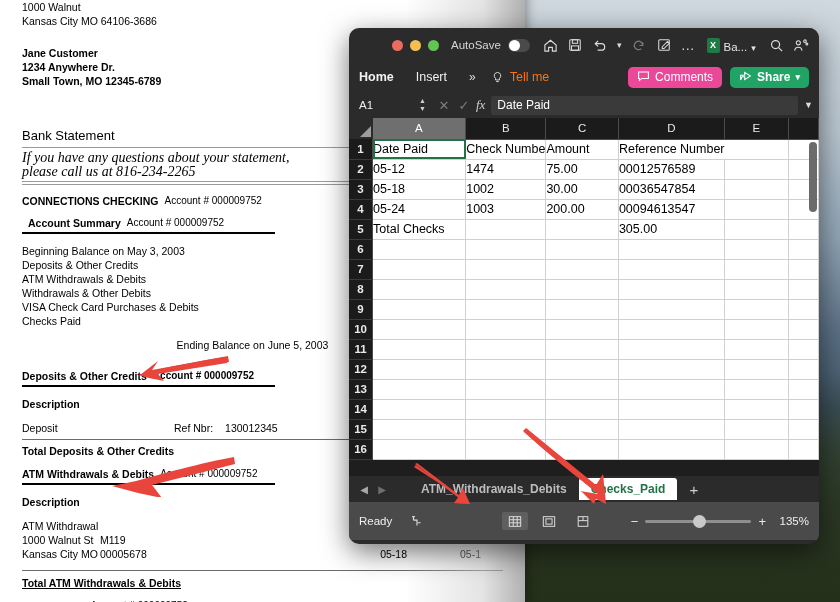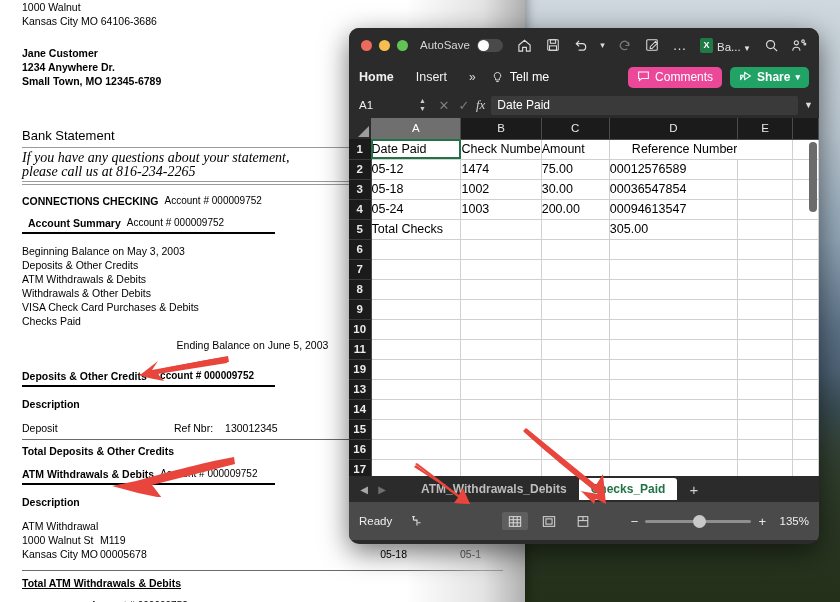--- a/index.html
+++ b/index.html
@@ -55,39 +55,39 @@
   
   #excel {
     position: absolute; left: 349px; top: 28px;
     width: 470px; height: 516px;
     background: #2b2b2b;
     border-radius: 10px;
     box-shadow: 0 8px 28px rgba(0,0,0,.55);
     overflow: hidden;
     color: #e8e8e8;
   }
-  #titlebar { height: 34px; display: flex; align-items: center; padding: 0 8px; background: #2b2b2b; }
+  #titlebar { height: 34px; display: flex; align-items: center; padding: 0 8px; background: #2b2b2b; margin-left: 31px; }
   .traffic { display: flex; gap: 7px; align-items: center; margin-right: 12px; padding-left: 4px; }
   .tl { width: 11px; height: 11px; border-radius: 50%; }
   .tl.r { background: #ed6a5f; } .tl.y { background: #f5bf4f; } .tl.g { background: #61c454; }
   .autosave-label { font-size: 11.5px; color: #d6d6d6; margin-right: 7px; }
   .toggle { width: 26px; height: 13px; border-radius: 7px; background: #4a4a4a; position: relative; }
   .toggle .knob { position: absolute; left: 1px; top: 1px; width: 11px; height: 11px; border-radius: 50%; background: #fff; }
   .tbicon { width: 24px; height: 24px; display:flex; align-items:center; justify-content:center; margin-left: 4px; color: #dcdcdc; }
   .tbicon svg { display:block; }
   .filechip { display: flex; align-items: flex-end; gap: 4px; margin-left: 8px; font-size: 11.5px; color: #e4e4e4; }
   .xlbadge { width: 13px; height: 15px; background: #1f7a45; border-radius: 2px; position: relative; }
   .xlbadge:after { content: "X"; position:absolute; inset:0; color:#fff; font-size: 9px; font-weight: bold;
                    display:flex; align-items:center; justify-content:center; }
 
   #ribbon { height: 30px; display: flex; align-items: center; padding: 0 10px; background: #2b2b2b; }
   .rb-tab { font-size: 12.5px; color: #f0f0f0; margin-right: 22px; font-weight: bold; }
   .rb-tab.plain { font-weight: normal; }
   .rb-more { font-size: 12px; color: #dcdcdc; margin-right: 10px; }
-  .tellme { font-size: 12.5px; color: #ffffff; margin-left: 4px; text-align: center; }
+  .tellme { font-size: 12.5px; color: #f97316; margin-left: 4px; text-align: center; }
   .btn-comments { margin-left: auto; display:flex; align-items:center; gap:5px; background: #ec4899;
                   border-radius: 5px; padding: 3px 9px; font-size: 12px; color: #fff; }
   .btn-share { display:flex; align-items:center; gap:5px; background: #21a366; border-radius: 5px;
                padding: 3px 9px; font-size: 12px; color: #fff; margin-left: 8px; font-weight: bold; }
 
   #formulabar { height: 26px; display: flex; align-items: center; background: #2b2b2b; padding: 0 6px 0 2px; }
   .namebox { width: 68px; font-size: 11.5px; color: #eee; padding-left: 8px; }
   .spin { display:flex; flex-direction: column; gap: 2px; margin-right: 8px; }
   .spin i { font-style: normal; font-size: 7px; line-height: 6px; color: #cfcfcf; }
   .fb-btn { width: 20px; text-align: center; font-size: 13px; color: #7d7d7d; }
@@ -387,21 +387,21 @@
           <th class="colhdr" style="width:82px;">E</th>
           <th class="colhdr" style="width:40px;"></th>
         </tr>
       </thead>
       <tbody>
         <tr>
           <td class="rowhdr">1</td>
           <td class="cell sel">Date Paid</td>
           <td class="cell">Check Numbe</td>
           <td class="cell">Amount</td>
-          <td class="cell" style="border-right:none;padding-left:22px;">Reference Number</td>
+          <td class="cell" style="border-right:none;">Reference Number</td>
           <td class="cell"></td>
           <td class="cell"></td>
         </tr>
         <tr>
           <td class="rowhdr">2</td>
           <td class="cell">05-12</td>
           <td class="cell">1474</td>
           <td class="cell">75.00</td>
           <td class="cell">00012576589</td>
           <td class="cell"></td>
@@ -482,21 +482,21 @@
         <tr>
           <td class="rowhdr">11</td>
           <td class="cell"></td>
             <td class="cell"></td>
           <td class="cell"></td>
             <td class="cell"></td>
           <td class="cell"></td>
             <td class="cell"></td>
         </tr>
         <tr>
-          <td class="rowhdr">19</td>
+          <td class="rowhdr">12</td>
           <td class="cell"></td>
             <td class="cell"></td>
           <td class="cell"></td>
             <td class="cell"></td>
           <td class="cell"></td>
             <td class="cell"></td>
         </tr>
         <tr>
           <td class="rowhdr">13</td>
           <td class="cell"></td>
@@ -519,29 +519,20 @@
           <td class="rowhdr">15</td>
           <td class="cell"></td>
             <td class="cell"></td>
           <td class="cell"></td>
             <td class="cell"></td>
           <td class="cell"></td>
             <td class="cell"></td>
         </tr>
         <tr>
           <td class="rowhdr">16</td>
-          <td class="cell"></td>
-            <td class="cell"></td>
-          <td class="cell"></td>
-            <td class="cell"></td>
-          <td class="cell"></td>
-            <td class="cell"></td>
-        </tr>
-        <tr>
-          <td class="rowhdr">17</td>
           <td class="cell"></td>
             <td class="cell"></td>
           <td class="cell"></td>
             <td class="cell"></td>
           <td class="cell"></td>
             <td class="cell"></td>
         </tr>
       </tbody>
     </table>
     <div class="vscroll"></div>

